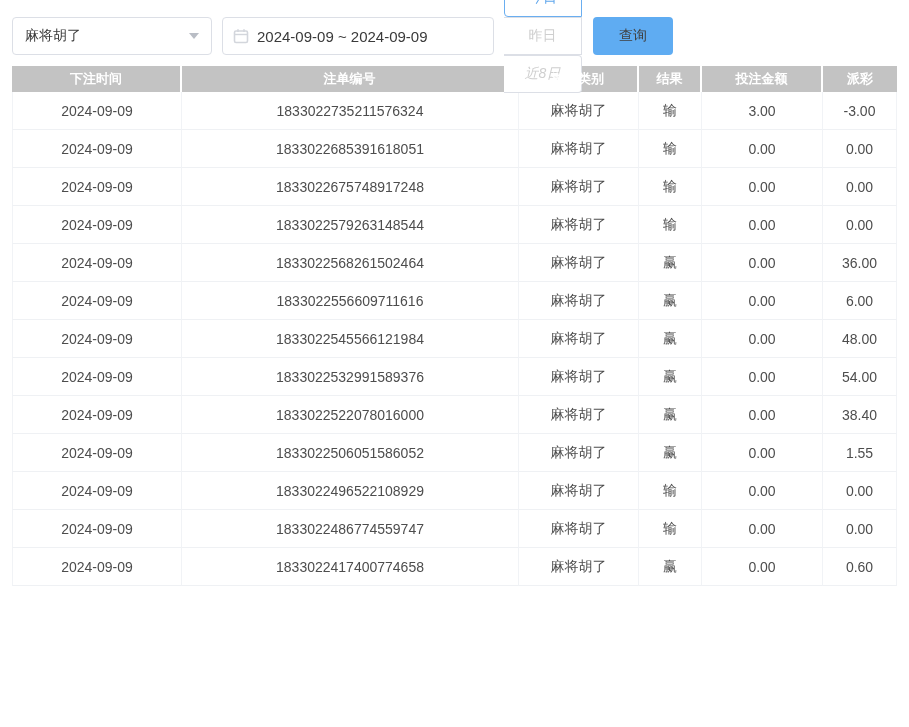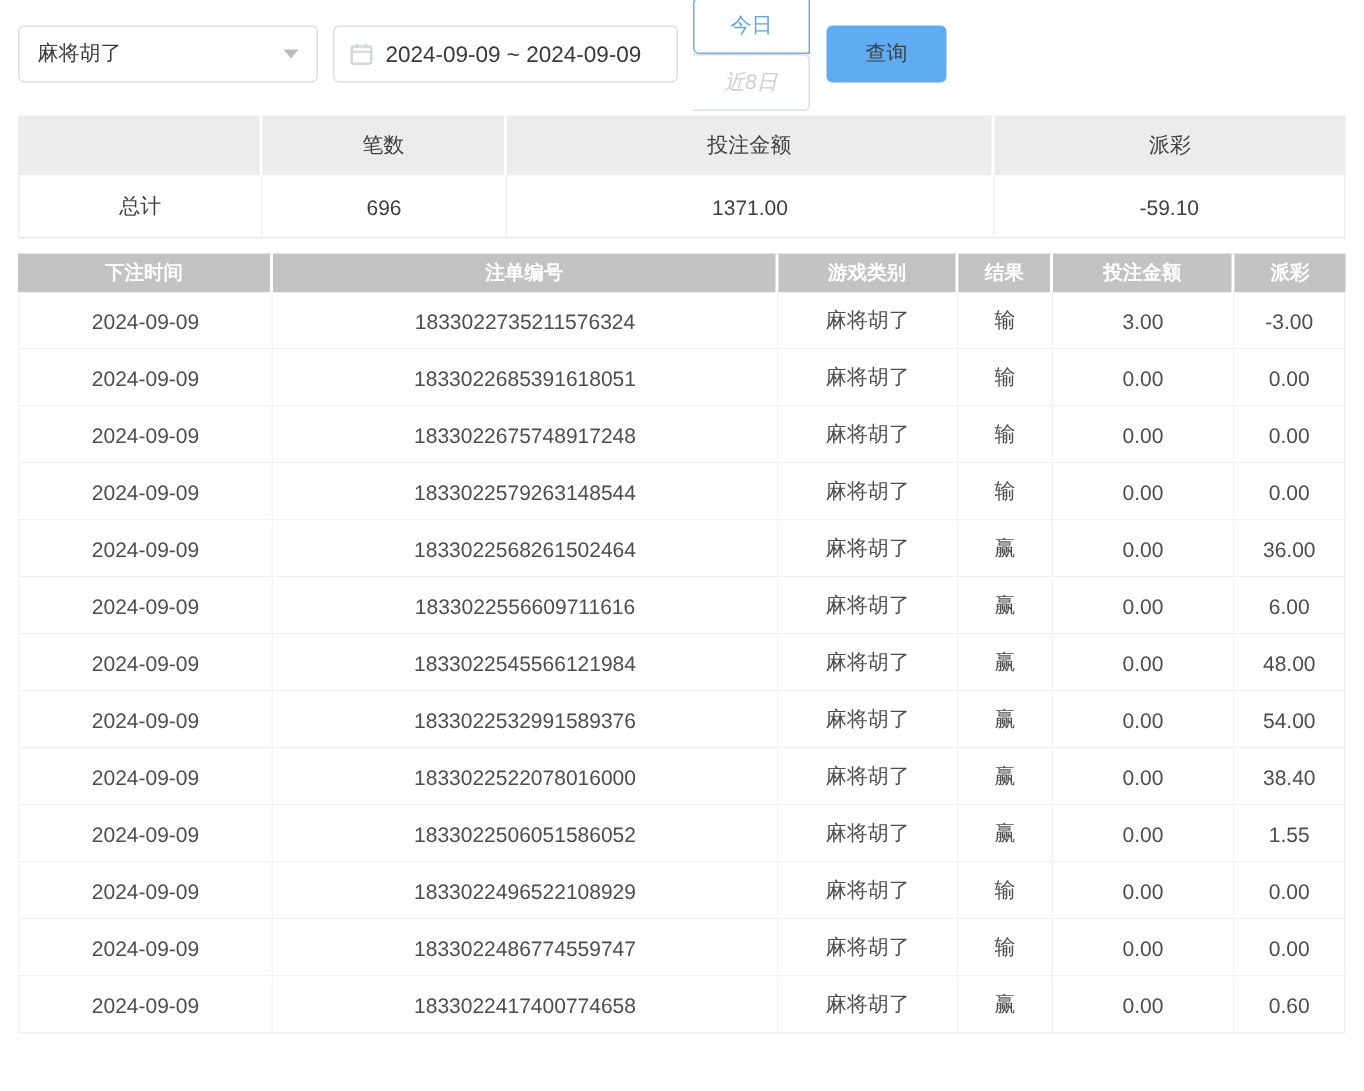--- a/index.html
+++ b/index.html
@@ -21,21 +21,21 @@
   .filters { display:flex; align-items:center; margin-top:16px; height:40px; }
   .select-box {
     width:200px; height:38px; border:1px solid #dcdfe6; border-radius:4px;
     display:flex; align-items:center; padding:0 12px; font-size:14px; color:#3a3a3a;
     background:#fff; cursor:pointer;
   }
   .select-caret { margin-left:auto; width:0; height:0;
     border-left:5px solid transparent; border-right:5px solid transparent;
     border-top:6px solid #b9bdc5; }
   .date-box {
-    margin-left:10px; width:230px; height:38px; border:1px solid #dcdfe6; border-radius:4px;
+    margin-left:10px; width:272px; height:38px; border:1px solid #dcdfe6; border-radius:4px;
     display:flex; align-items:center; padding:0 10px; font-size:15px; color:#3a3a3a;
     background:#fff; cursor:pointer;
   }
   .cal-icon { margin-right:8px; display:flex; }
   .btn-group { display:flex; margin-left:10px;flex-direction:column; }
   .qbtn {
     height:38px; min-width:78px; padding:0 20px; background:#fff;
     border:1px solid #dcdfe6; border-left-width:0; font-size:14px; color:#cfcfcf;
     cursor:pointer; font-family:inherit;
   }
@@ -102,50 +102,27 @@
           <line x1="1.5" y1="6.5" x2="14.5" y2="6.5" stroke="#d3d6dc" stroke-width="1.4"></line>
           <line x1="5" y1="1.2" x2="5" y2="4" stroke="#d3d6dc" stroke-width="1.6"></line>
           <line x1="11" y1="1.2" x2="11" y2="4" stroke="#d3d6dc" stroke-width="1.6"></line>
         </svg>
       </span>
       <span>2024-09-09 ~ 2024-09-09</span>
     </div>
 
     <div class="btn-group">
       <button class="qbtn active">今日</button>
+      <button class="qbtn">昨日</button>
       <button class="qbtn">近8日</button>
     </div>
 
     <button class="search-btn">查询</button>
   </div>
 
-  <table class="summary">
-    <colgroup>
-        <col style="width:163px">
-        <col style="width:163px">
-        <col style="width:325px">
-        <col style="width:234px">
-      </colgroup>
-    <thead>
-      <tr>
-        <th></th>
-        <th>笔数</th>
-        <th>投注金额</th>
-        <th>派彩</th>
-      </tr>
-    </thead>
-    <tbody>
-      <tr>
-        <td>总计</td>
-        <td>696</td>
-        <td>1371.00</td>
-        <td class="neg">-59.10</td>
-      </tr>
-    </tbody>
-  </table>
 
   <table class="bets">
     <colgroup>
       <col style="width:170px">
         <col style="width:337px">
         <col style="width:120px">
       <col style="width:63px">
         <col style="width:121px">
         <col style="width:74px">
     </colgroup>

